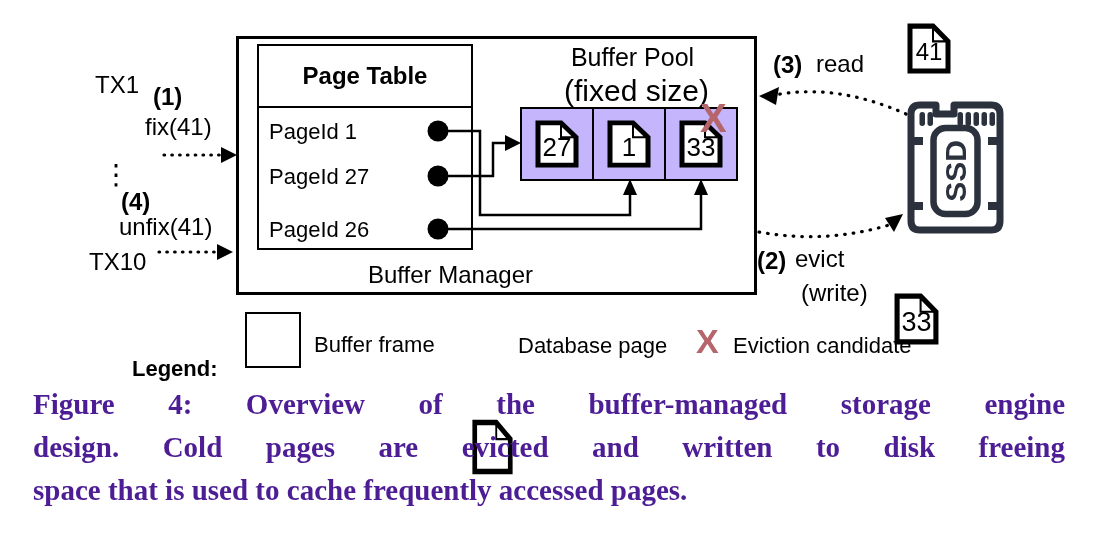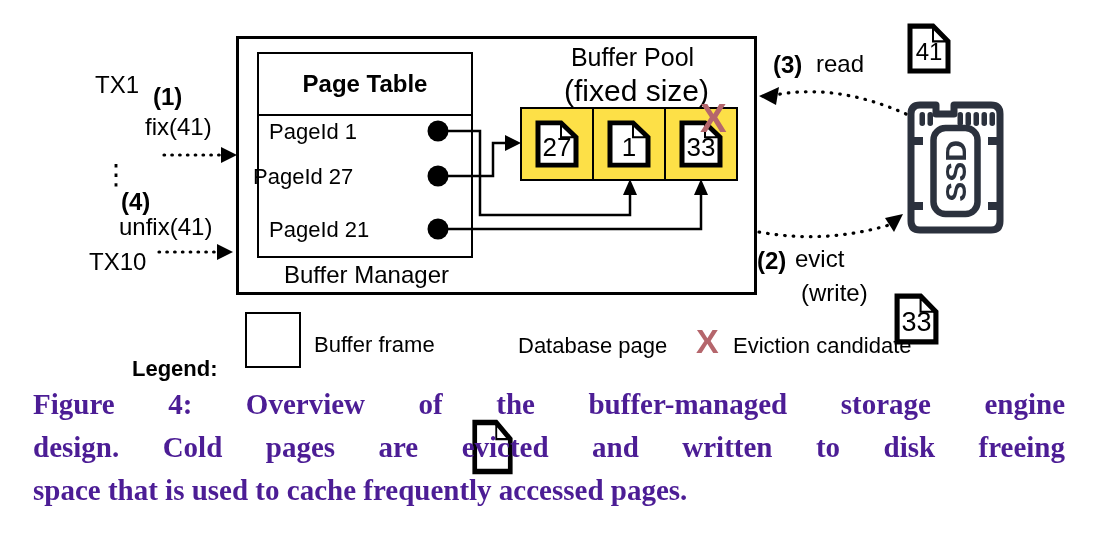--- a/index.html
+++ b/index.html
@@ -7,56 +7,56 @@
     position:relative; width:1096px; height:560px; background:#fff;
     font-family:"Liberation Sans", sans-serif; color:#000; overflow:hidden;
   }
   .abs { position:absolute; white-space:nowrap; }
   .b { font-weight:bold; }
   .fs22 { font-size:22px; }
   .fs24 { font-size:24px; }
   .overlay { position:absolute; left:0; top:0; width:1096px; height:560px; z-index:5; pointer-events:none; }
   .box { position:absolute; box-sizing:border-box; background:#fff; }
   .bm-box { left:236px; top:36px; width:521px; height:259px; border:3px solid #000; }
-  .pt-box { left:257px; top:44px; width:216px; height:206px; border:2.5px solid #000; z-index:2;margin-top:8px; }
+  .pt-box { left:257px; top:44px; width:216px; height:206px; border:2.5px solid #000; z-index:2; }
   .pt-head { box-sizing:border-box; height:62px; border-bottom:2.5px solid #000;
              display:flex; align-items:center; justify-content:center;
              font-weight:bold; font-size:24px; }
   .pt-row { position:absolute; font-size:22px; z-index:3; }
   .pool-title { left:520px; top:43px; width:225px; text-align:center; font-size:25px; font-weight:normal; }
   .pool-sub   { left:524px; top:74px; width:225px; text-align:center; font-size:30px; }
   .frame { position:absolute; box-sizing:border-box; width:74px; height:74px;
-           border:2.5px solid #000; background:#fde047; z-index:2;
+           border:2.5px solid #000; background:#c4b5fd; z-index:2;
            display:flex; align-items:center; justify-content:center; }
   .pageicon { position:relative; }
   .pageicon svg { position:absolute; left:0; top:0; width:100%; height:100%; }
   .pageicon .num { position:absolute; left:0; right:0; top:6px; bottom:0;
                    display:flex; align-items:center; justify-content:center;
                    font-size:26px; z-index:2; }
   .xmark { color:#b5666c; font-weight:bold; z-index:7; line-height:1; }
   .caption { position:absolute; left:33px; top:383px; width:1032px;
              font-family:"Liberation Serif", serif; font-weight:bold;
              font-size:29px; line-height:43px; color:#4c1d95; }
   .cap-just { text-align:justify; text-align-last:justify; }
   .legend-square { left:245px; top:312px; width:56px; height:56px; border:2.5px solid #000; }
 </style>
 </head>
 <body>
 
 <div class="stage">
 
   <div class="box bm-box"></div>
-  <div class="abs fs24" style="left:236px; top:261px; width:429px; text-align:left;margin-left:48px;">Buffer Manager</div>
+  <div class="abs fs24" style="left:236px; top:261px; width:429px; text-align:center;">Buffer Manager</div>
 
   <div class="box pt-box">
     <div class="pt-head">Page Table</div>
   </div>
   <div class="pt-row abs" style="left:269px; top:119px;">PageId 1</div>
-  <div class="pt-row abs" style="left:253px; top:164px;">PageId 27</div>
-  <div class="pt-row abs" style="left:269px; top:217px;">PageId 21</div>
+  <div class="pt-row abs" style="left:269px; top:164px;">PageId 27</div>
+  <div class="pt-row abs" style="left:269px; top:217px;">PageId 26</div>
 
   <div class="abs pool-title">Buffer Pool</div>
   <div class="abs pool-sub">(fixed size)</div>
 
   <div class="frame" style="left:520px; top:107px;">
     <div class="pageicon" style="width:46px; height:50px;">
       <svg viewBox="0 0 46 52" preserveAspectRatio="none">
         <path d="M4,4 H27 L42,19 V48 H4 Z" fill="#fff" stroke="#000" stroke-width="5"></path>
         <polygon points="27,6 40,19 27,19" fill="#fff" stroke="#000" stroke-width="2"></polygon>
       </svg>

